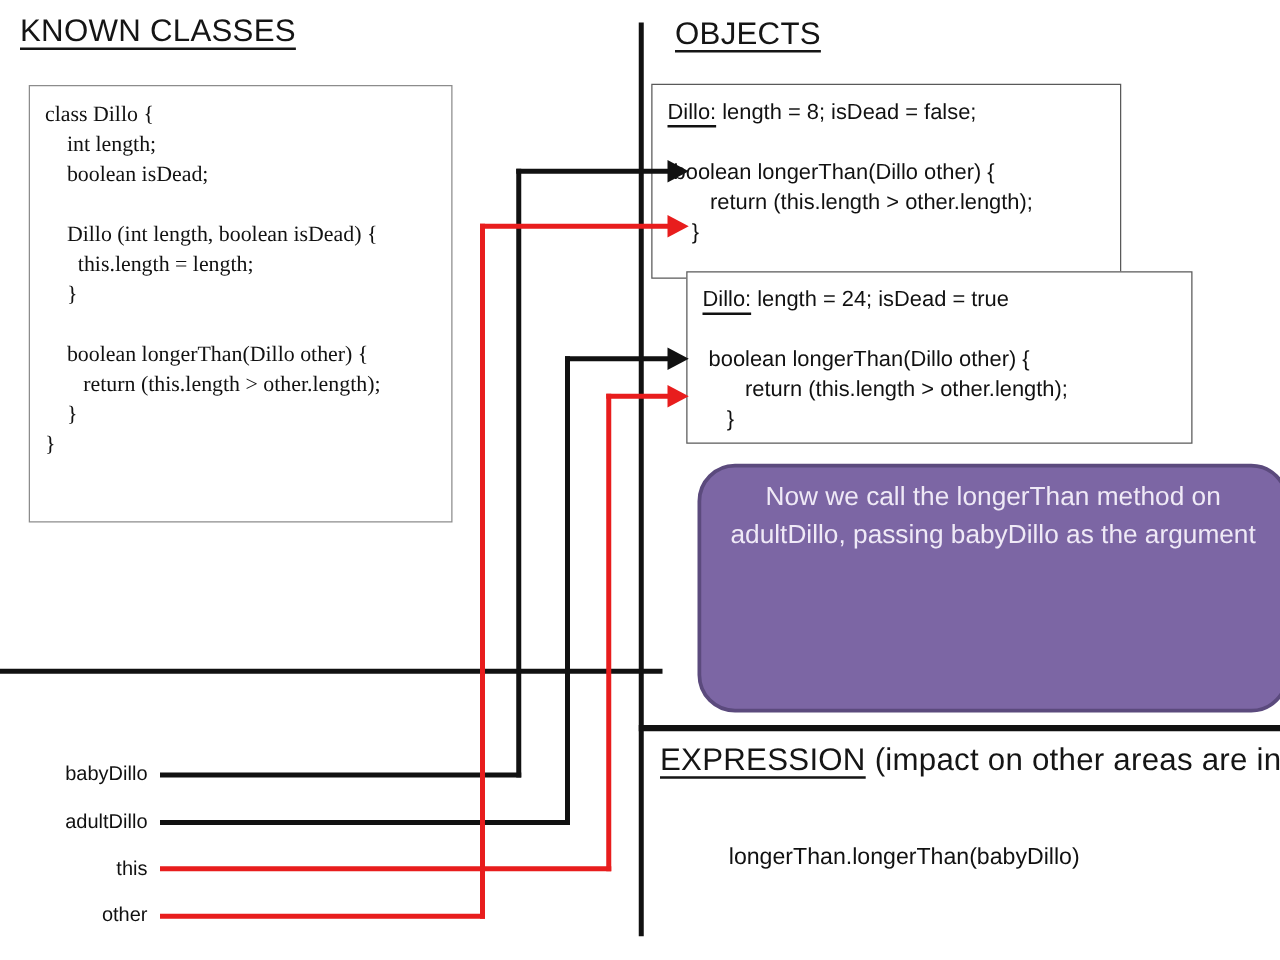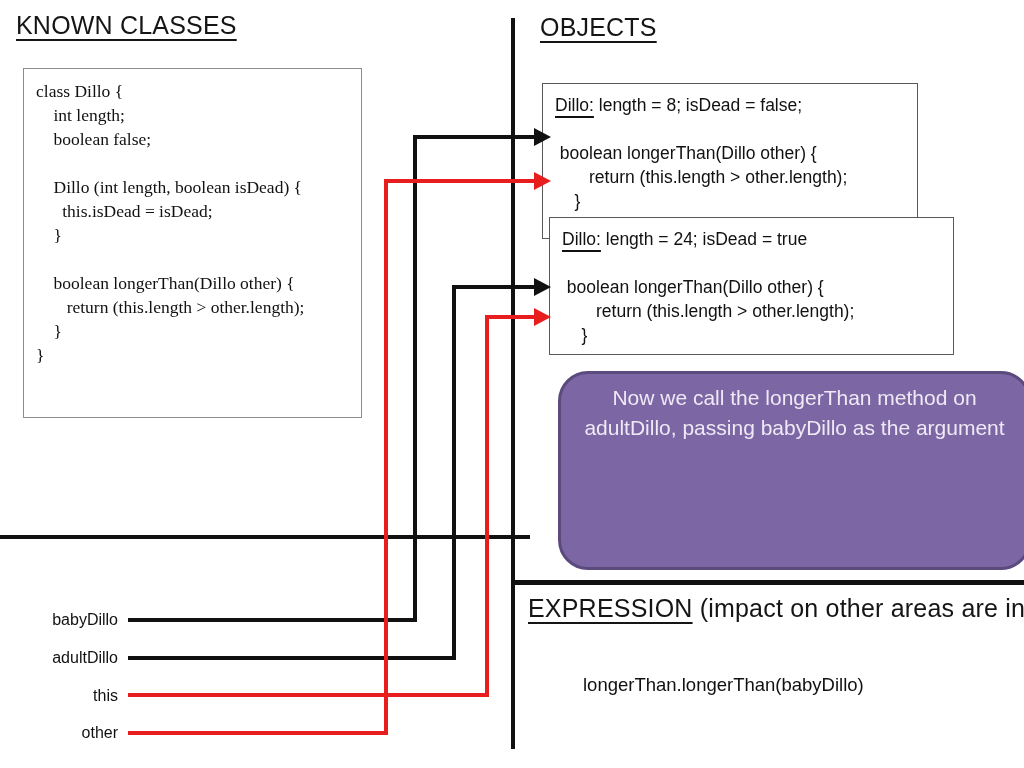--- a/index.html
+++ b/index.html
@@ -82,33 +82,33 @@
 
 <div id="slide">
 
   <div class="heading u" style="left:16px;top:11px;">KNOWN CLASSES</div>
   <div class="heading u" style="left:540px;top:13px;">OBJECTS</div>
   <div class="heading" style="left:528px;top:594px;"><span class="u">EXPRESSION</span><span> (impact on other areas are in red)</span></div>
 
   <div class="codebox class-pad" style="left:23px;top:68px;width:339px;height:350px;font-family:Liberation Serif, serif;">
     <div class="code-line">class Dillo {</div>
     <div class="code-line">    int length;</div>
-    <div class="code-line">    boolean false;</div>
+    <div class="code-line">    boolean isDead;</div>
     <div class="code-line"></div>
     <div class="code-line">    Dillo (int length, boolean isDead) {</div>
-    <div class="code-line">      this.isDead = isDead;</div>
+    <div class="code-line">      this.length = length;</div>
     <div class="code-line">    }</div>
     <div class="code-line"></div>
     <div class="code-line">    boolean longerThan(Dillo other) {</div>
     <div class="code-line">       return (this.length &gt; other.length);</div>
     <div class="code-line">    }</div>
     <div class="code-line">}</div>
   </div>
 
-  <div class="codebox objbox obj-pad" style="left:542px;top:67px;width:376px;height:156px;margin-top:16px;">
+  <div class="codebox objbox obj-pad" style="left:521px;top:67px;width:376px;height:156px;">
     <div class="code-line"><span class="u">Dillo:</span><span> length = 8; isDead = false;</span></div>
     <div class="code-line"></div>
     <div class="code-line"> boolean longerThan(Dillo other) {</div>
     <div class="code-line">       return (this.length &gt; other.length);</div>
     <div class="code-line">    }</div>
   </div>
 
   <div class="codebox objbox obj-pad" style="left:549px;top:217px;width:405px;height:138px;">
     <div class="code-line"><span class="u">Dillo:</span><span> length = 24; isDead = true</span></div>
     <div class="code-line"></div>

